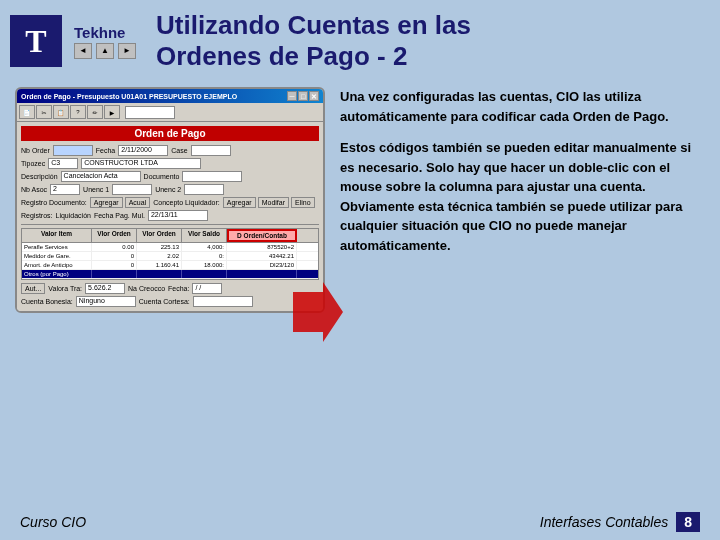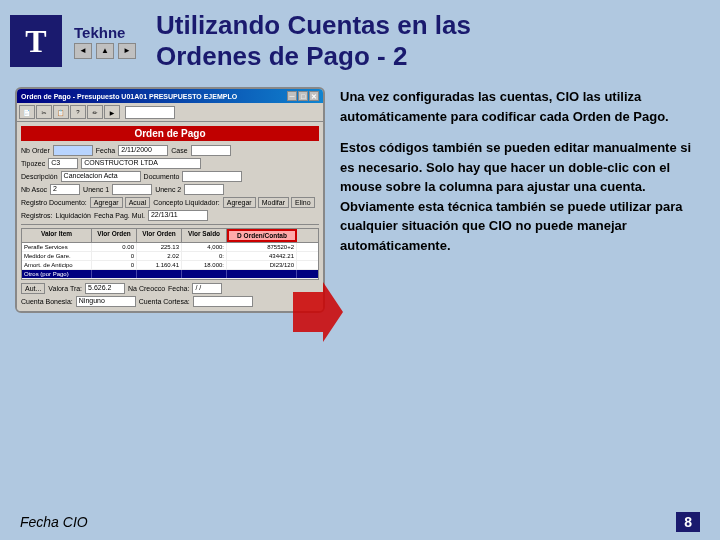--- a/index.html
+++ b/index.html
@@ -523,17 +523,18 @@
   </div>
 
   <div class="text-panel">
     <div class="text-block">Una vez configuradas las cuentas, CIO las utiliza automáticamente para codificar cada Orden de Pago.</div>
     <div class="text-block">Estos códigos también se pueden editar manualmente si es necesario. Solo hay que hacer un doble-clic con el mouse sobre la columna para ajustar una cuenta. Obviamente esta técnica también se puede utilizar para cualquier situación que CIO no puede manejar automáticamente.</div>
   </div>
 
 </div>
 
 <div class="footer">
-  <span class="footer-left">Fecha CIO</span>
+  <span class="footer-left">Curso CIO</span>
   <div class="footer-right">
+    <span class="footer-right-text">Interfases Contables</span>
     <span class="page-num">8</span>
   </div>
 </div>
 
 </body></html>

